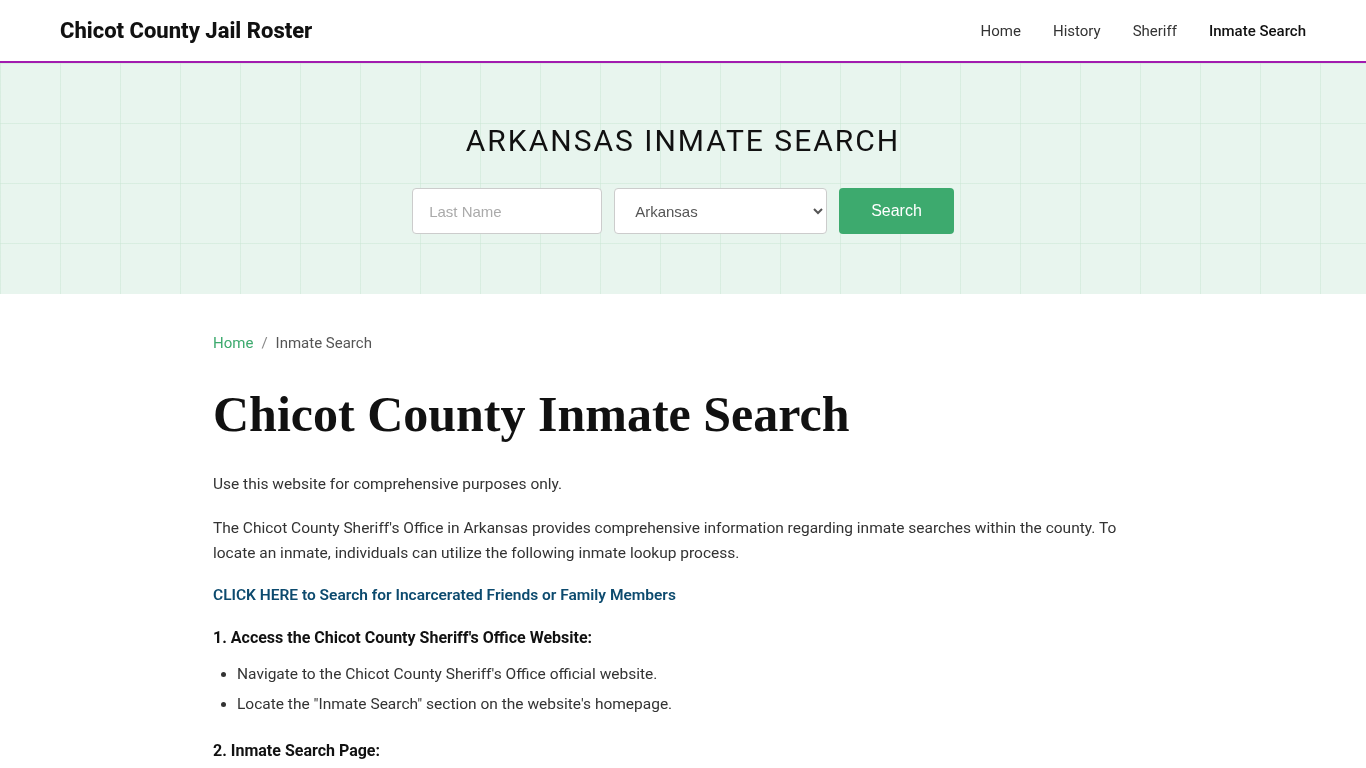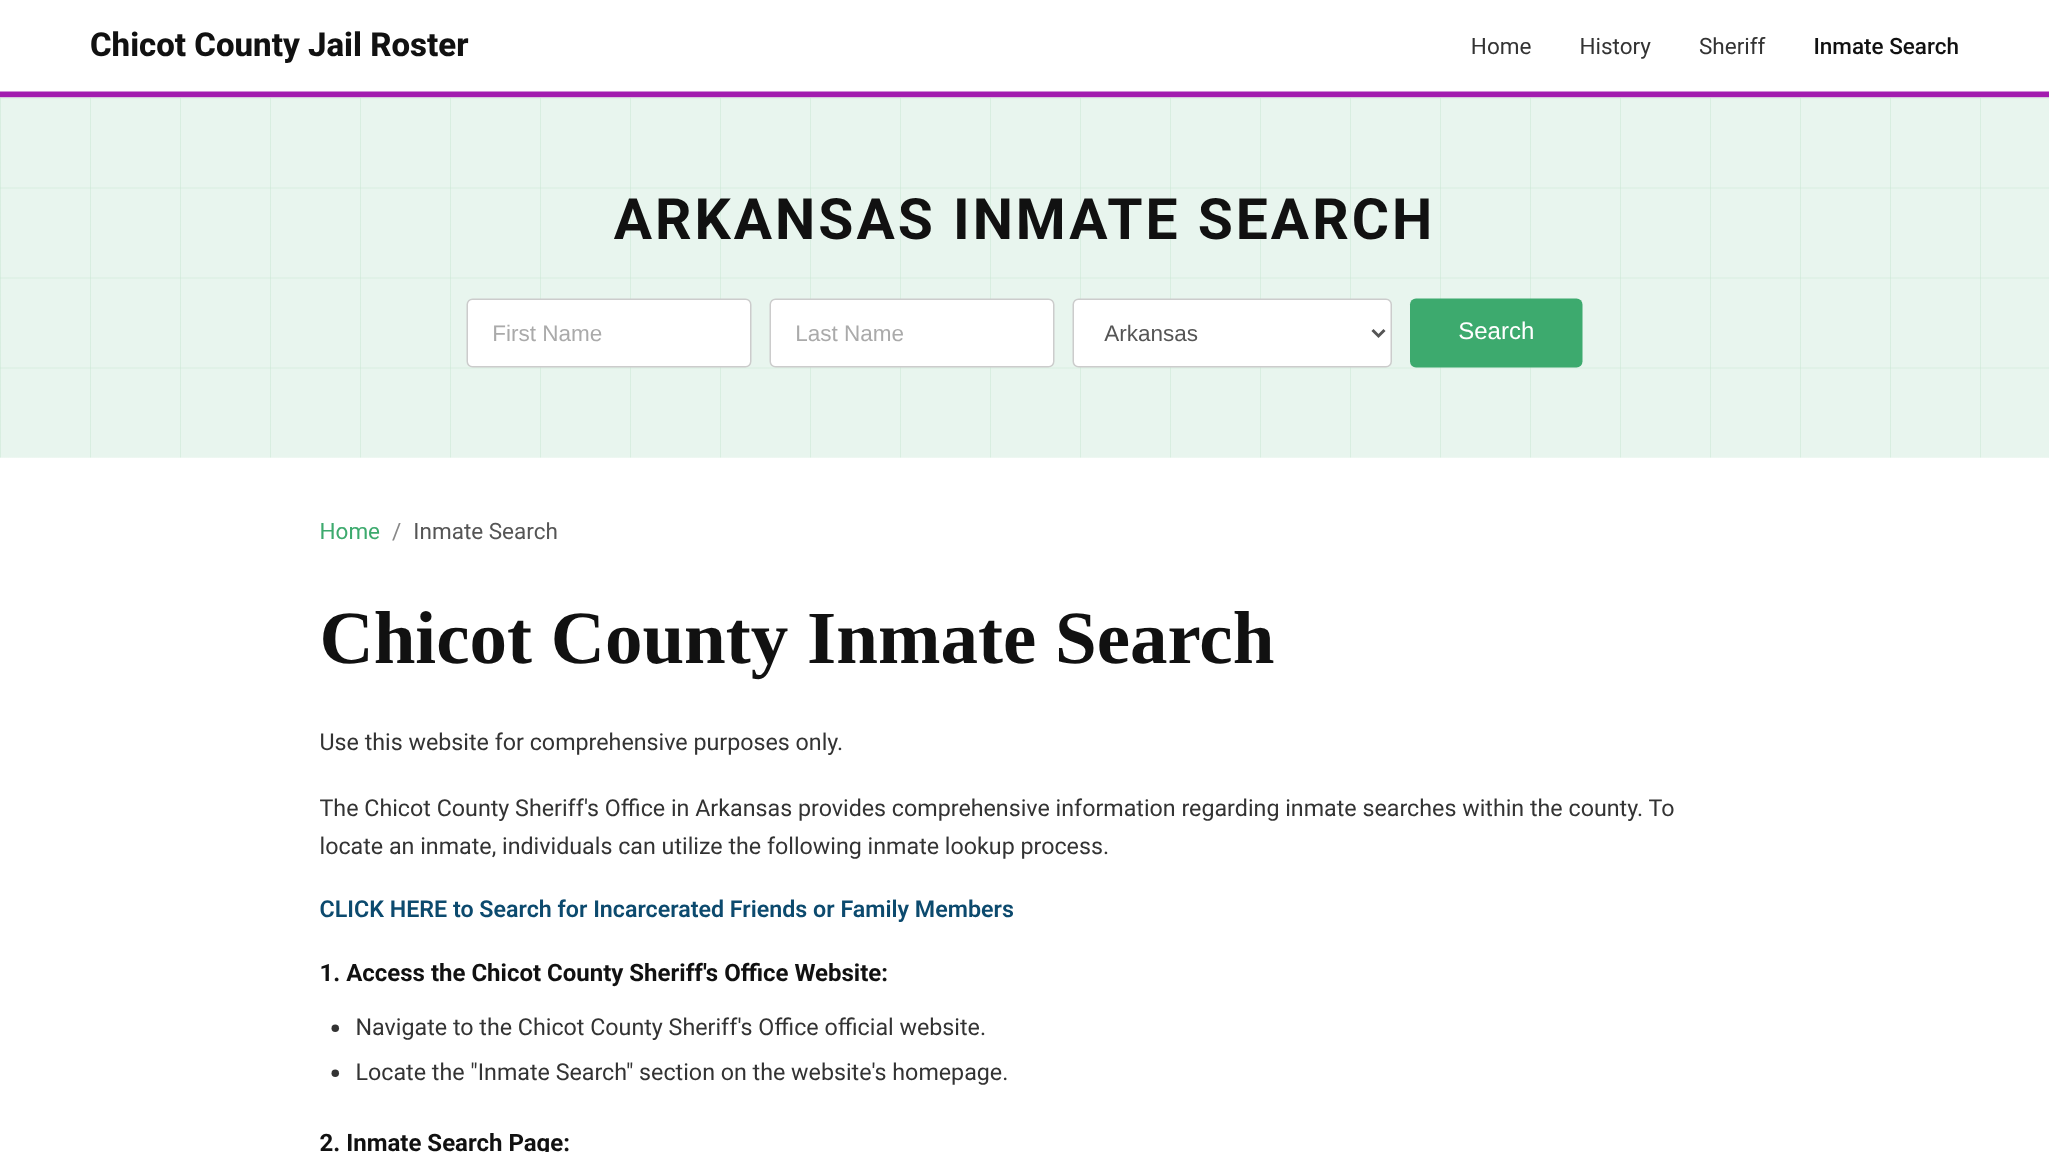--- a/index.html
+++ b/index.html
@@ -14,21 +14,21 @@
       color: #333;
       background: #fff;
     }
 
     
     .header {
       display: flex;
       align-items: center;
       justify-content: space-between;
       padding: 18px 60px;
-      border-bottom: 4px solid #a21caf;
+      border-bottom: 2px solid #a21caf;
       background: #fff;
     }
 
     .site-title {
       font-size: 22px;
       font-weight: 800;
       color: #111;
     }
 
     .nav {
@@ -53,22 +53,22 @@
       background-color: #e8f5ee;
       background-image:
         linear-gradient(rgba(200, 230, 210, 0.5) 1px, transparent 1px),
         linear-gradient(90deg, rgba(200, 230, 210, 0.5) 1px, transparent 1px);
       background-size: 60px 60px;
       padding: 60px 20px;
       text-align: center;
     }
 
     .hero-title {
-      font-size: 38px;
-      font-weight: 700;
+      font-size: 30px;
+      font-weight: 400;
       color: #111;
       letter-spacing: 2px;
       text-transform: uppercase;
       margin-bottom: 30px;
     }
 
     .search-form {
       display: flex;
       justify-content: center;
       gap: 12px;
@@ -190,21 +190,20 @@
     <a href="#">Home</a>
     <a href="#">History</a>
     <a href="#">Sheriff</a>
     <a href="#" class="active">Inmate Search</a>
   </nav>
 </header>
 
 <section class="hero">
   <h1 class="hero-title">ARKANSAS INMATE SEARCH</h1>
   <form class="search-form">
-    <input type="text" placeholder="First Name" style="">
     <input type="text" placeholder="Last Name" style="">
     <select>
     <option value="Arkansas">Arkansas</option><option value="Alabama">Alabama</option><option value="Alaska">Alaska</option><option value="Arizona">Arizona</option><option value="California">California</option><option value="Colorado">Colorado</option><option value="Connecticut">Connecticut</option><option value="Florida">Florida</option><option value="Georgia">Georgia</option><option value="Idaho">Idaho</option><option value="Illinois">Illinois</option><option value="Indiana">Indiana</option><option value="Iowa">Iowa</option><option value="Kansas">Kansas</option><option value="Kentucky">Kentucky</option><option value="Louisiana">Louisiana</option><option value="Maine">Maine</option><option value="Maryland">Maryland</option><option value="Michigan">Michigan</option><option value="Minnesota">Minnesota</option><option value="Mississippi">Mississippi</option><option value="Missouri">Missouri</option><option value="Montana">Montana</option><option value="Nebraska">Nebraska</option><option value="Nevada">Nevada</option><option value="New Mexico">New Mexico</option><option value="New York">New York</option><option value="North Carolina">North Carolina</option><option value="Ohio">Ohio</option><option value="Oklahoma">Oklahoma</option><option value="Oregon">Oregon</option><option value="Pennsylvania">Pennsylvania</option><option value="South Carolina">South Carolina</option><option value="Tennessee">Tennessee</option><option value="Texas">Texas</option><option value="Utah">Utah</option><option value="Virginia">Virginia</option><option value="Washington">Washington</option><option value="West Virginia">West Virginia</option><option value="Wisconsin">Wisconsin</option></select>
     <button type="submit" class="search-btn">Search</button>
   </form>
 </section>
 
 <main class="main">
 
   <div class="breadcrumb">

